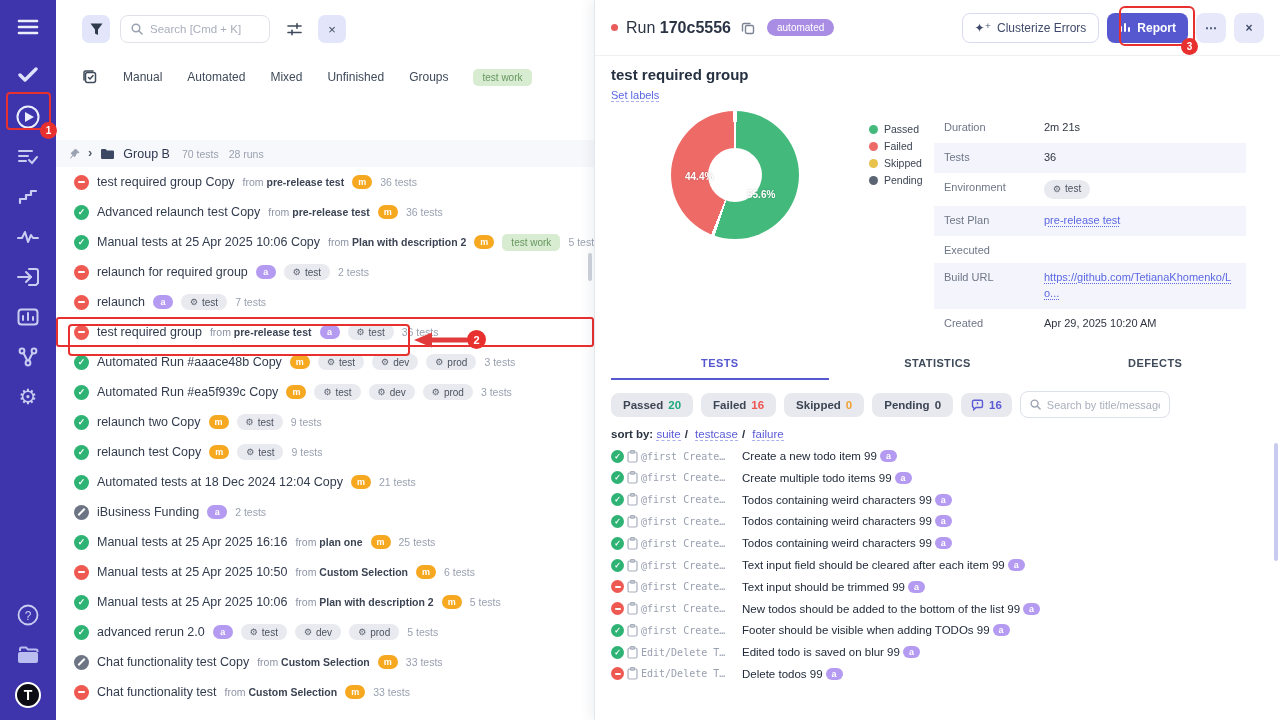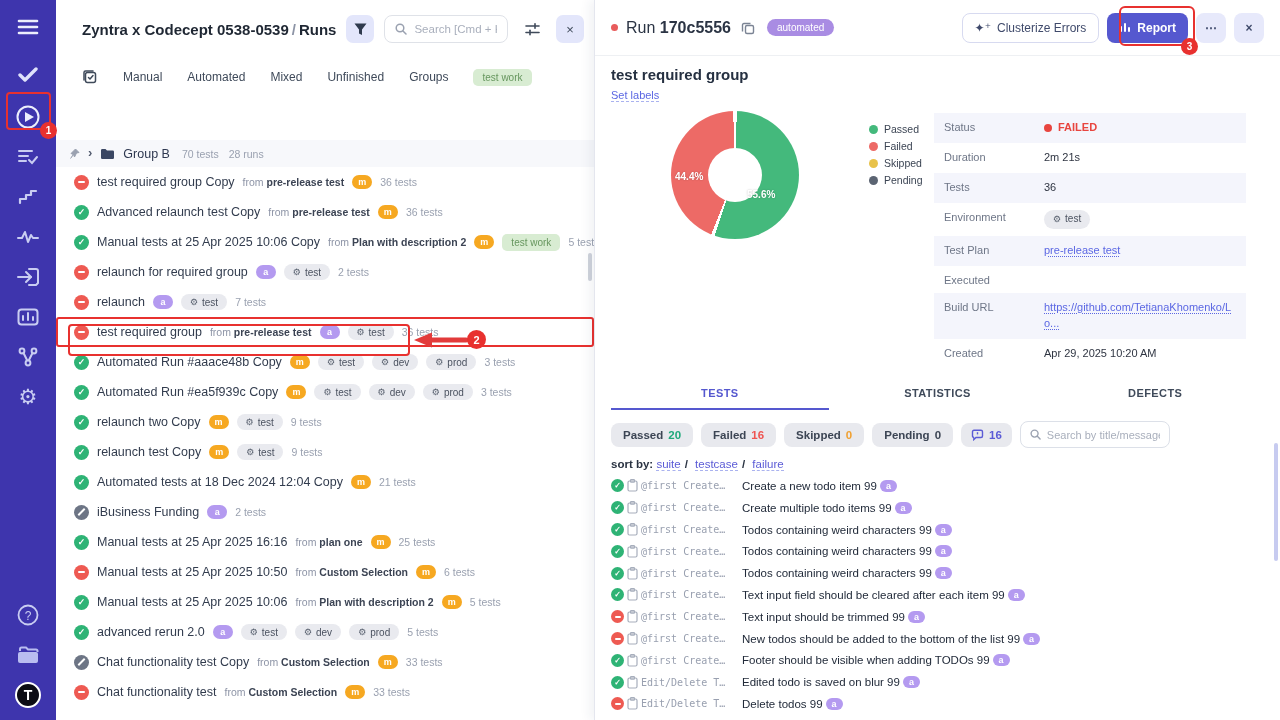--- a/index.html
+++ b/index.html
@@ -77,21 +77,21 @@
   .btn-ghost { background:#e7e9fb; color:#3f4a6b; width:30px; font-weight:bold; }
 
   .rp-body { padding:10px 16px 0; flex:1; overflow:hidden; }
   .rp-title { font-size:15px; font-weight:bold; color:#253041; }
   .set-labels { font-size:11px; color:#5b67e3; border-bottom:1px dashed #aab2ef; display:inline-block; margin-top:6px; cursor:pointer; }
 
   .summary { display:flex; margin-top:8px; }
   .donut-wrap { width:128px; height:128px; position:relative; margin-left:60px; flex-shrink:0; border-radius:50%; }
   .donut-hole { position:absolute; left:50%; top:50%; width:54px; height:54px; margin:-27px 0 0 -27px; background:#fff; border-radius:50%; }
   .donut-lbl { position:absolute; color:#fff; font-size:10px; font-weight:bold; text-shadow:0 0 2px rgba(0,0,0,0.25); }
-  .donut-lbl.l1 { left:4px; top:60px; }
+  .donut-lbl.l1 { left:14px; top:60px; }
   .donut-lbl.l2 { left:76px; top:78px; }
   .legend { margin-left:70px; margin-top:12px; flex-shrink:0; }
   .leg-item { display:flex; align-items:center; gap:6px; margin-bottom:5px; cursor:pointer; }
   .leg-dot { width:9px; height:9px; border-radius:50%; }
   .leg-lab { font-size:10.5px; color:#3c4554; }
 
   .details { width:312px; margin-left:auto; margin-right:18px; margin-top:2px; }
   .dt-row { display:flex; padding:7px 10px; font-size:11px; align-items:flex-start; }
   .dt-row.alt { background:#f4f5fc; }
   .dt-label { width:100px; color:#6e7687; flex-shrink:0; padding-top:1px; }
@@ -220,23 +220,20 @@
       <svg width="24" height="19" viewBox="0 0 24 19">
           <path d="M4 5 L4 3 Q4 1.5 5.5 1.5 L10 1.5 L12 3.5 L20 3.5 Q21.5 3.5 21.5 5 L21.5 6" fill="none" stroke="#b9bdf0" stroke-width="2"></path>
           <rect x="2" y="6" width="20" height="11" rx="2" fill="#b9bdf0"></rect>
         </svg>
     </span>
     <span class="sb-avatar" style="margin-bottom:0;">T</span>
   </nav>
 
   <section class="left-panel">
     <div class="lp-header">
-      <span class="lp-title">
-        <span>Zyntra x Codecept 0538-0539</span><span class="slash">/</span><span>Runs</span>
-      </span>
       <button class="iconbtn lav">
         <svg width="13" height="13" viewBox="0 0 13 13">
             <path d="M0.5 0.5 L12.5 0.5 L8 6.5 L8 12 L5 10.5 L5 6.5 Z" fill="#2f3a4d"></path>
           </svg>
       </button>
       <div class="search-box">
         <span style="display:flex;">
           <svg width="12" height="12" viewBox="0 0 12 12">
               <circle cx="5" cy="5" r="3.8" fill="none" stroke="#9aa1b0" stroke-width="1.5"></circle>
               <line x1="8" y1="8" x2="11" y2="11" stroke="#9aa1b0" stroke-width="1.5" stroke-linecap="round"></line>
@@ -484,26 +481,20 @@
             <div class="leg-item">
               <span class="leg-dot" style="background: rgb(232, 194, 74);"></span>
               <span class="leg-lab">Skipped</span>
             </div>
             <div class="leg-item">
               <span class="leg-dot" style="background: rgb(91, 100, 114);"></span>
               <span class="leg-lab">Pending</span>
             </div>
           </div>
         <div class="details" id="details">
-            <div class="dt-row alt">
-              <span class="dt-label">Status</span>
-              <span class="dt-value">
-                <span class="dt-status">FAILED</span>
-              </span>
-            </div>
             <div class="dt-row">
               <span class="dt-label">Duration</span>
               <span class="dt-value">2m 21s</span>
             </div>
             <div class="dt-row alt">
               <span class="dt-label">Tests</span>
               <span class="dt-value">36</span>
             </div>
             <div class="dt-row">
               <span class="dt-label">Environment</span>

